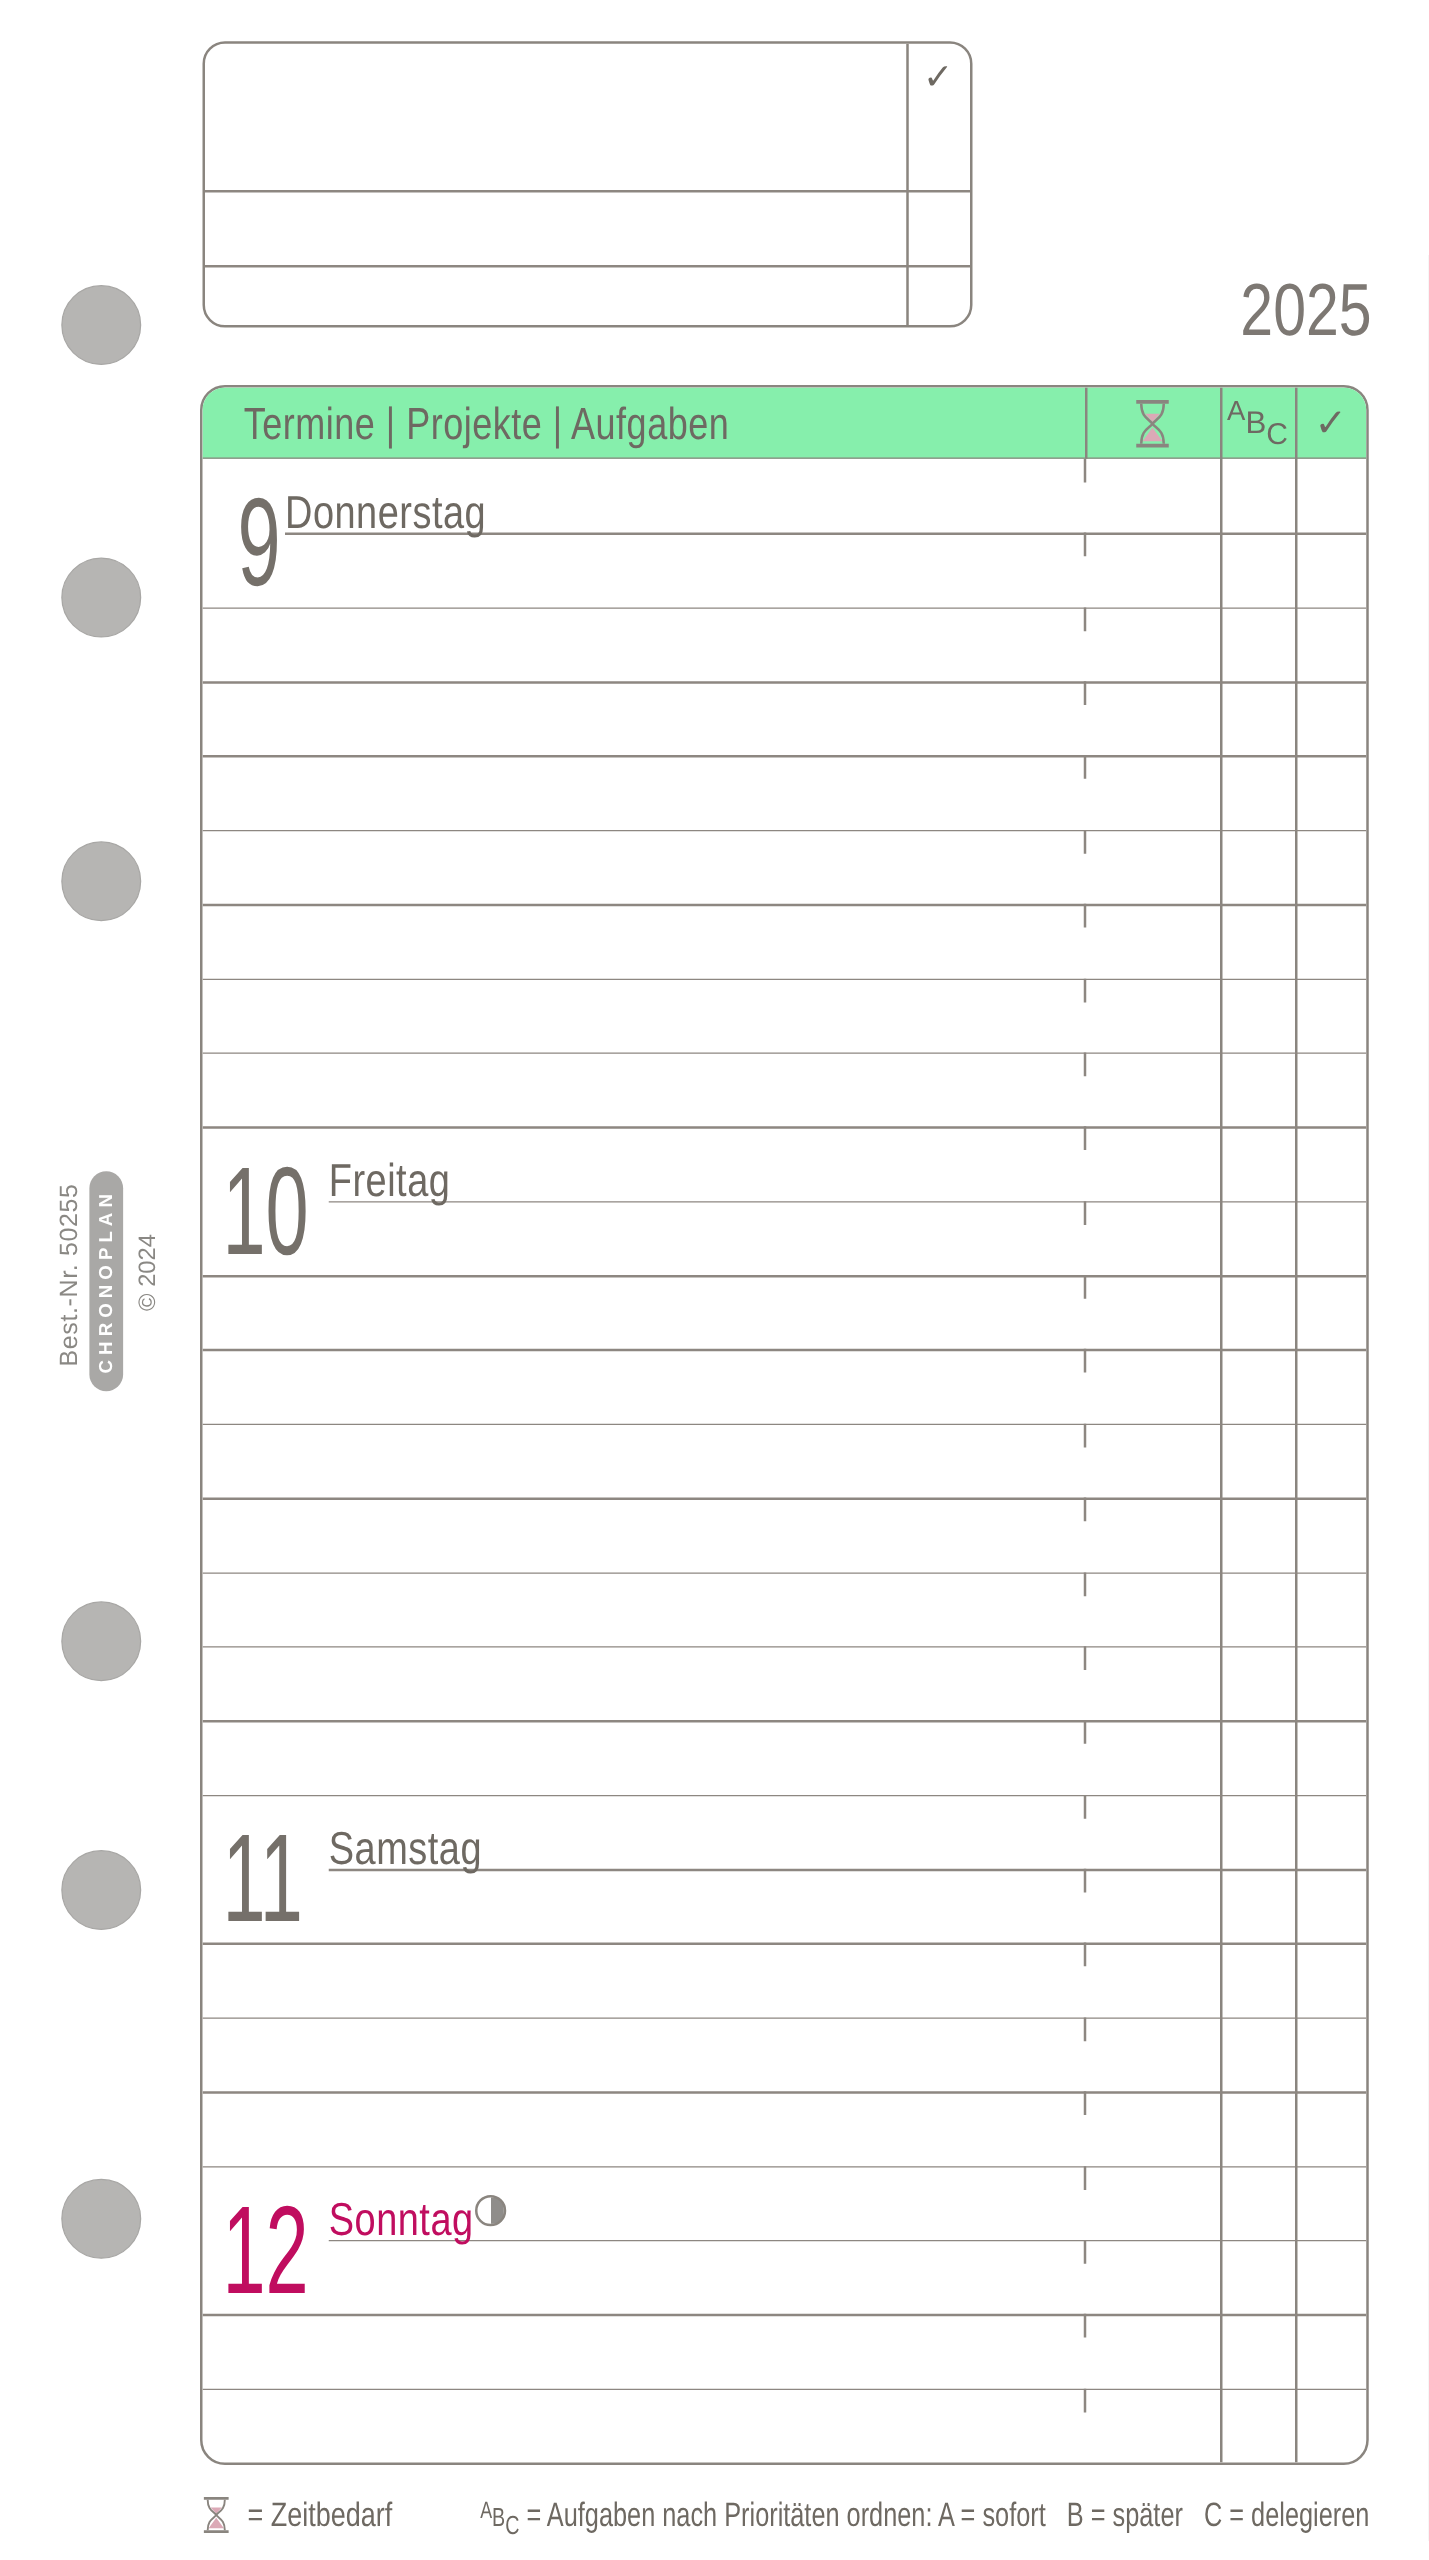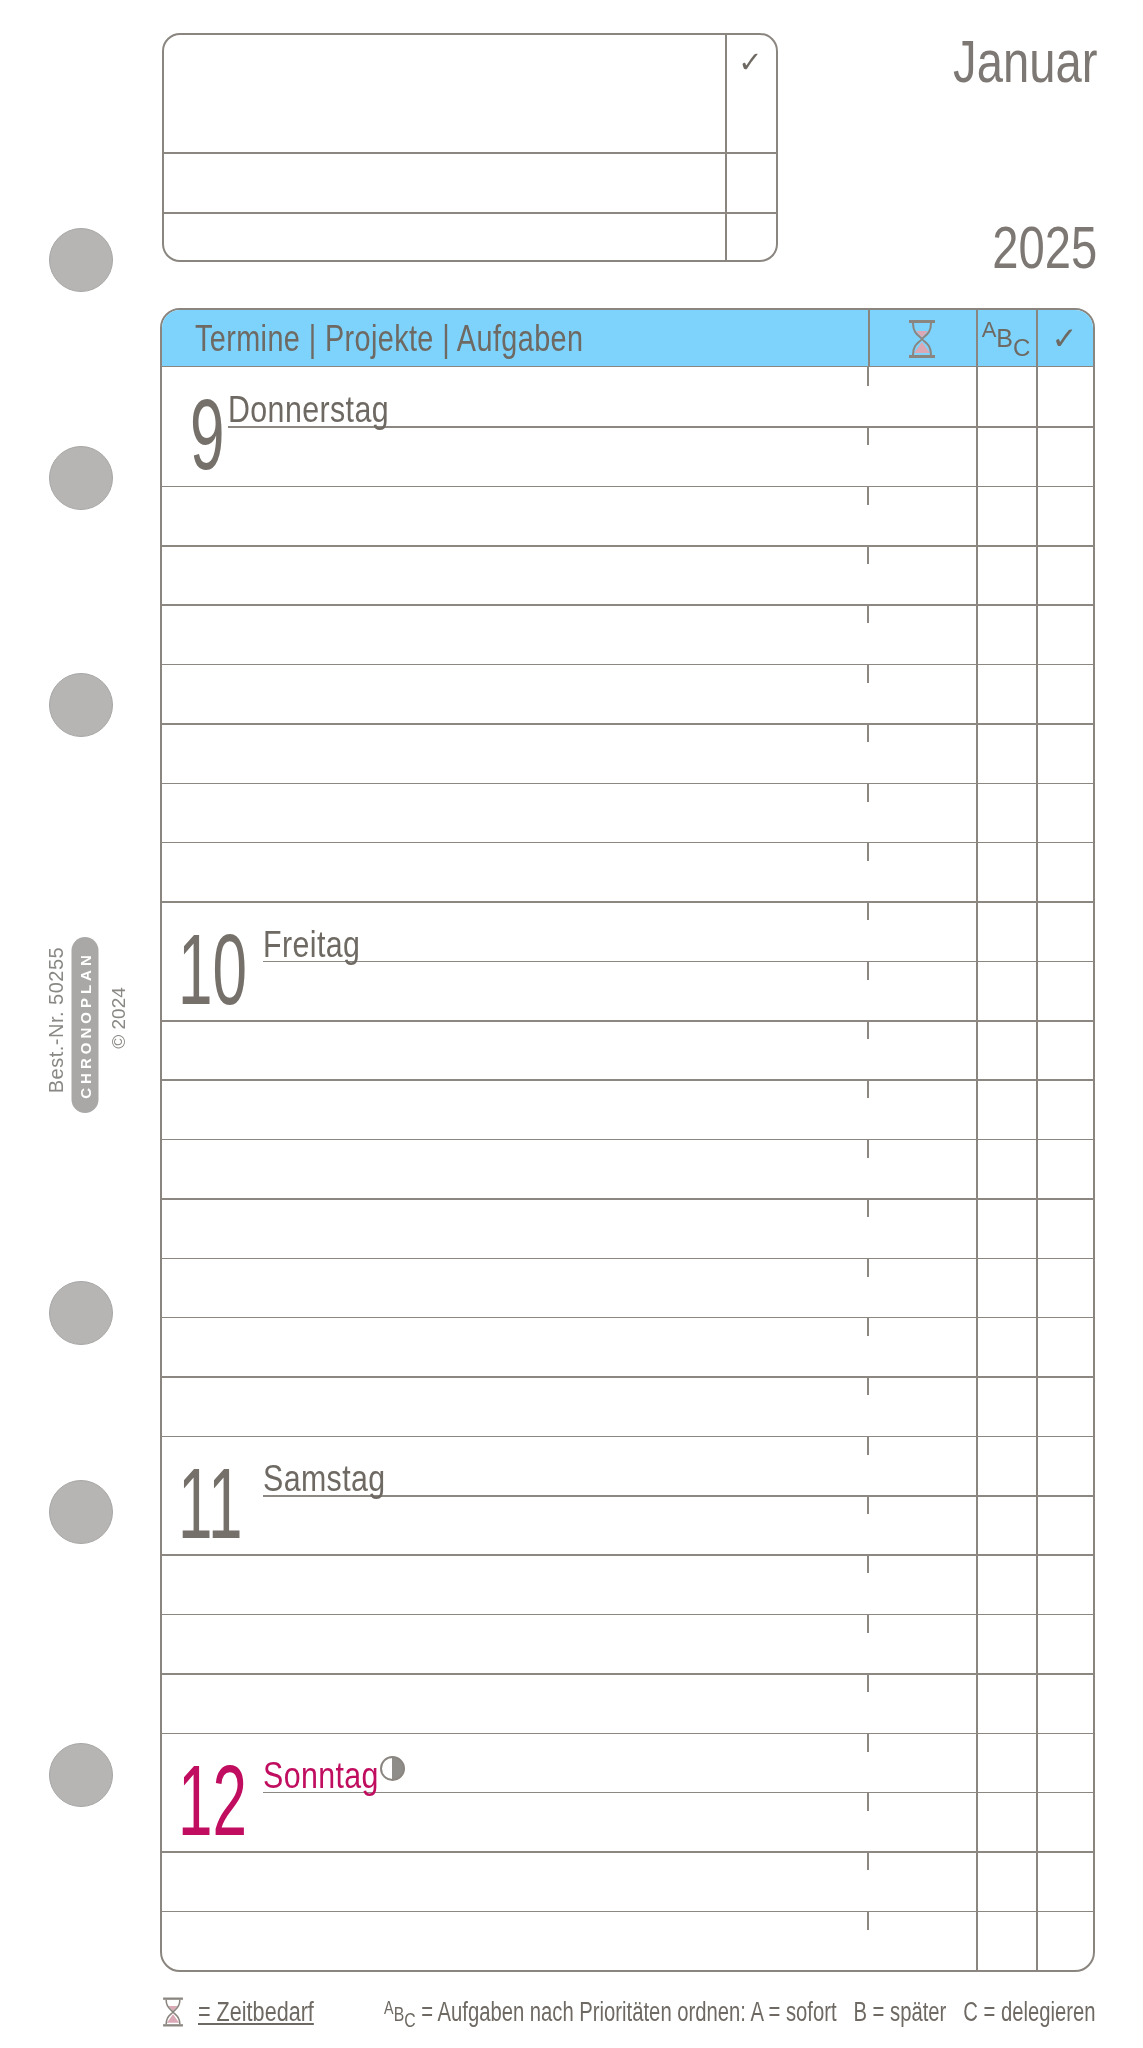--- a/index.html
+++ b/index.html
@@ -34,21 +34,21 @@
                  text-align:center; font-size:29px; color:#6e6962; }
   .goals-line { position:absolute; left:0; right:0; height:1.5px; background:#8d8781; }
 
   
   .month, .year { position:absolute; right:46px; color:#7d7873; font-size:59px; }
   .month { top:28px; } .year { top:214px; }
 
   
   .table { position:absolute; left:160px; top:308px; width:935px; height:1664px;
            border:2px solid #8a857f; border-radius:20px; background:#fff; overflow:hidden; }
-  .t-header { position:relative; height:57px; background:#7dd3fc; border-bottom:1.5px solid #8a857f; }
+  .t-header { position:relative; height:57px; background:#86efac; border-bottom:1.5px solid #8a857f; }
   .t-title { position:absolute; left:33px; top:0; line-height:57px; font-size:36px; color:#6e6962; letter-spacing:.5px; }
   .hv { position:absolute; top:0; width:1.5px; height:57px; background:#8a857f; }
   .tv { position:absolute; top:0; bottom:0; width:1.5px; background:#8a857f; }
   .abc-cell { position:absolute; left:814px; top:0; width:60px; height:57px; line-height:57px;
               text-align:center; color:#6e6962; }
   .abc-a { position:relative; top:-10px; font-size:22px; }
   .abc-b { position:relative; top:0px;  font-size:25px; }
   .abc-c { position:relative; top:9px;  font-size:24px; }
   .check-cell { position:absolute; left:874px; top:0; width:57px; height:57px; line-height:57px;
                 text-align:center; font-size:31px; color:#6e6962; }
@@ -58,21 +58,21 @@
   .day-number { position:absolute; font-size:100px; font-weight:500; line-height:100px;
                 color:#75706a; transform:scaleX(0.62); transform-origin:0 50%; }
   .day-name { position:absolute; font-size:37px; line-height:37px; color:#6e6962;
               letter-spacing:.5px; transform:scaleX(0.82); transform-origin:0 50%; }
   .accent { color:#c00d5f !important; }
   .moon { position:absolute; width:25px; height:25px; border-radius:50%;
           border:2px solid #8a857f; background:linear-gradient(90deg,#ffffff 50%,#8f8d8a 50%); }
 
   
   .legend { position:absolute; left:160px; top:1994px; width:935px; height:44px; color:#6e6962; }
-  .leg-1 { position:absolute; left:0; top:0; display:flex; align-items:flex-start;text-decoration:underline; }
+  .leg-1 { position:absolute; left:0; top:0; display:flex; align-items:flex-start; }
   .leg-1 svg { margin-top:2px; }
   .leg-txt { font-size:27px; line-height:36px; margin-left:12px; }
   .leg-2 { position:absolute; right:0; top:0; font-size:27px; line-height:36px;
            transform:scaleX(0.75); transform-origin:100% 50%; white-space:pre; }
   .labc-a { position:relative; top:-7px; font-size:19px; }
   .labc-b { position:relative; top:0px;  font-size:21px; }
   .labc-c { position:relative; top:6px;  font-size:21px; }
 </style>
 </head>
 <body>
@@ -92,21 +92,20 @@
   </div>
   <div class="side-label copyright">© 2024</div>
 
   <div class="goals">
     <div class="goals-check">✓</div>
     <div class="goals-vline"></div>
     <div class="goals-line" style="top:117px"></div>
     <div class="goals-line" style="top:177px"></div>
   </div>
 
-  <div class="month"><span class="cond-r">Januar</span></div>
   <div class="year"><span class="cond-r">2025</span></div>
 
   <div class="table">
     <div class="t-header">
       <span class="t-title cond">Termine | Projekte | Aufgaben</span>
       <div class="hv" style="left:706px"></div>
       <svg style="position:absolute;left:743px;top:8px" width="34" height="42" viewBox="0 0 34 42">
         <line x1="4" y1="3.5" x2="30" y2="3.5" stroke="#8a857f" stroke-width="3"></line>
         <line x1="4" y1="38.5" x2="30" y2="38.5" stroke="#8a857f" stroke-width="3"></line>
         <path d="M11 13 L23 13 L17 19.5 Z" fill="#dba9b6"></path>

